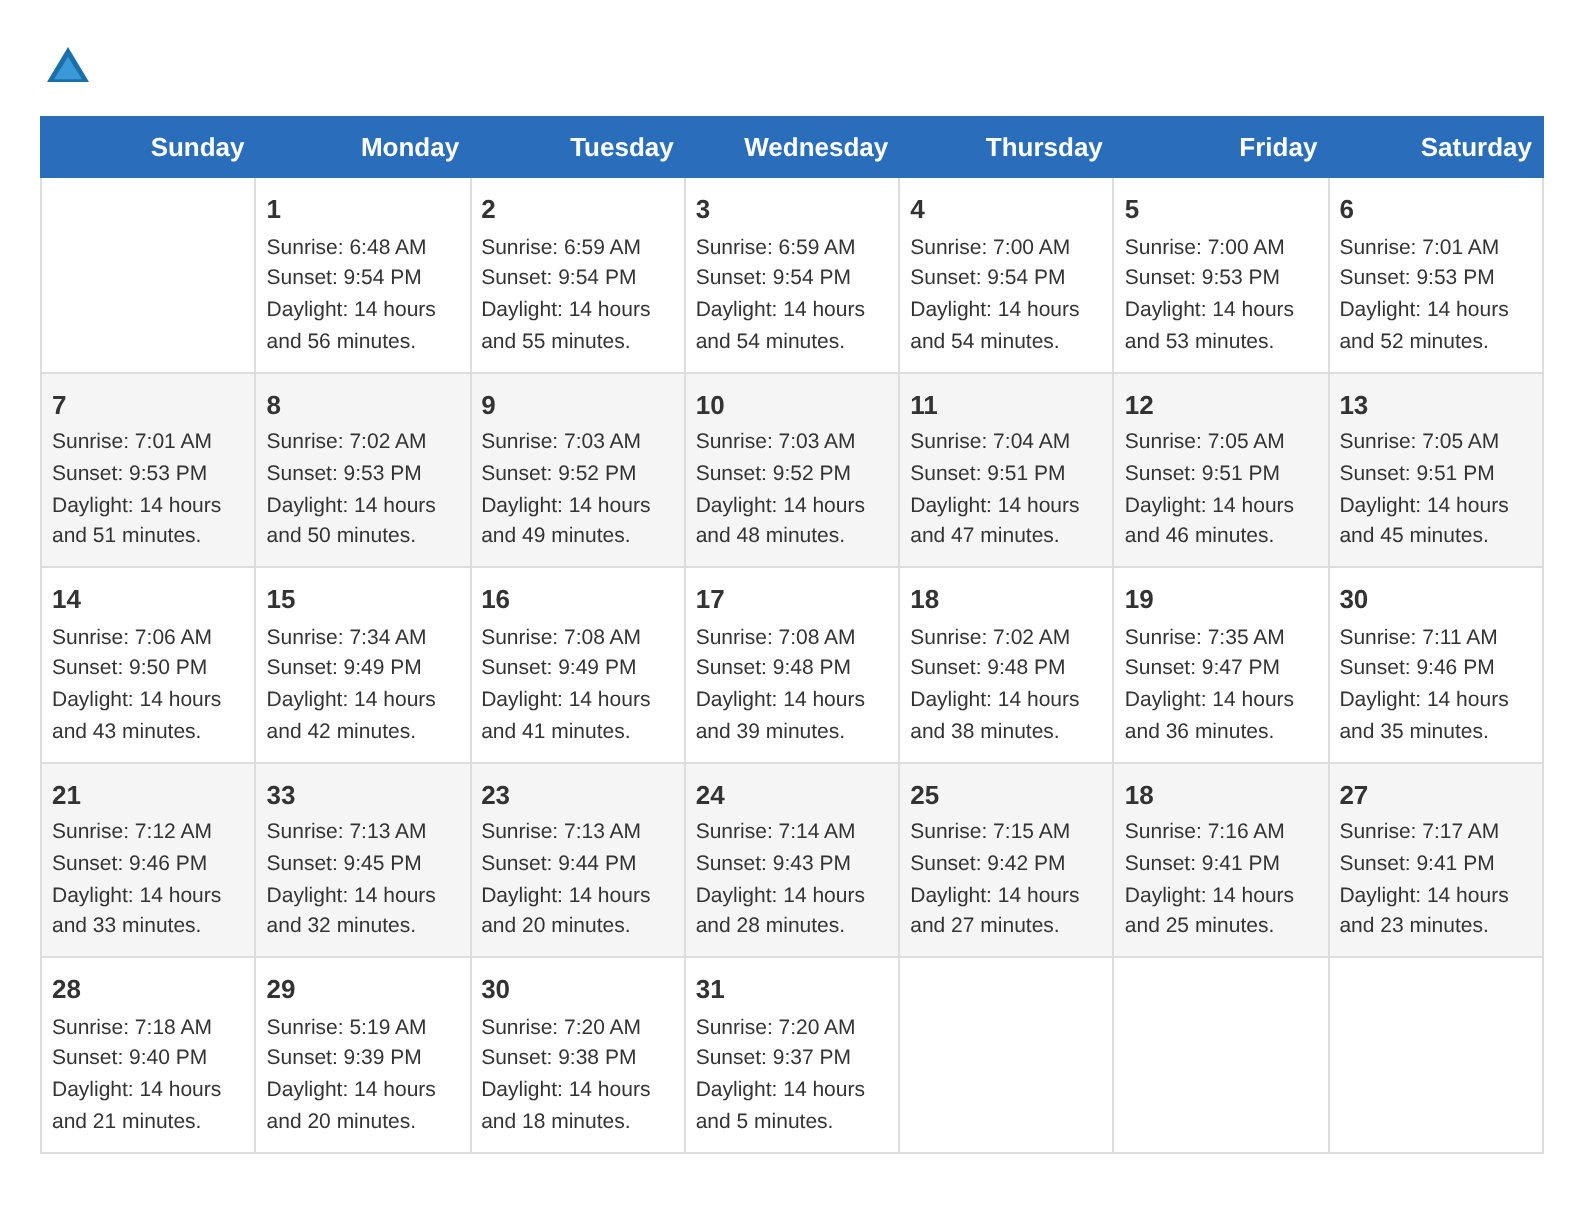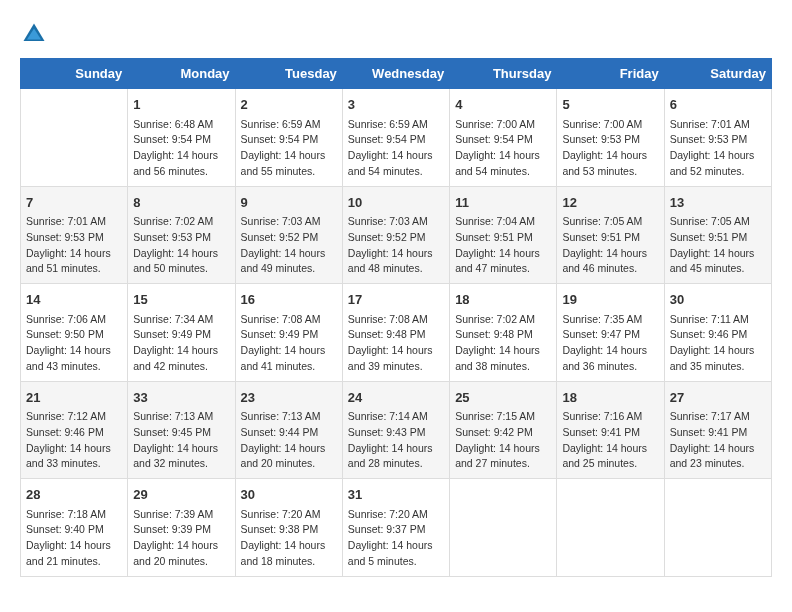--- a/index.html
+++ b/index.html
@@ -326,21 +326,21 @@
       <tr>
         <td>
           <span class="day-num">28</span>
           <span class="cell-text">Sunrise: 7:18 AM</span>
           <span class="cell-text">Sunset: 9:40 PM</span>
           <span class="cell-text">Daylight: 14 hours</span>
           <span class="cell-text">and 21 minutes.</span>
         </td>
         <td>
           <span class="day-num">29</span>
-          <span class="cell-text">Sunrise: 7:39 AM</span>
+          <span class="cell-text">Sunrise: 5:19 AM</span>
           <span class="cell-text">Sunset: 9:39 PM</span>
           <span class="cell-text">Daylight: 14 hours</span>
           <span class="cell-text">and 20 minutes.</span>
         </td>
         <td>
           <span class="day-num">30</span>
           <span class="cell-text">Sunrise: 7:20 AM</span>
           <span class="cell-text">Sunset: 9:38 PM</span>
           <span class="cell-text">Daylight: 14 hours</span>
           <span class="cell-text">and 18 minutes.</span>

